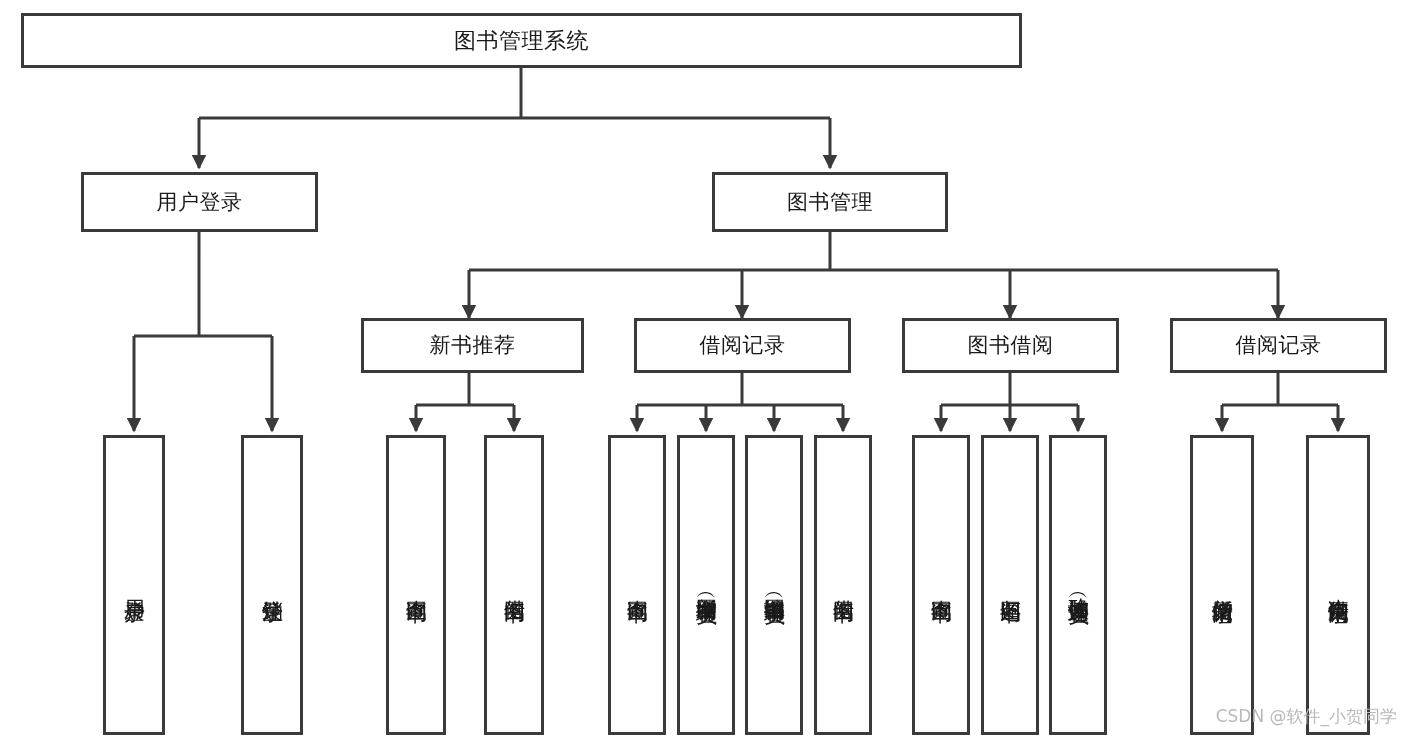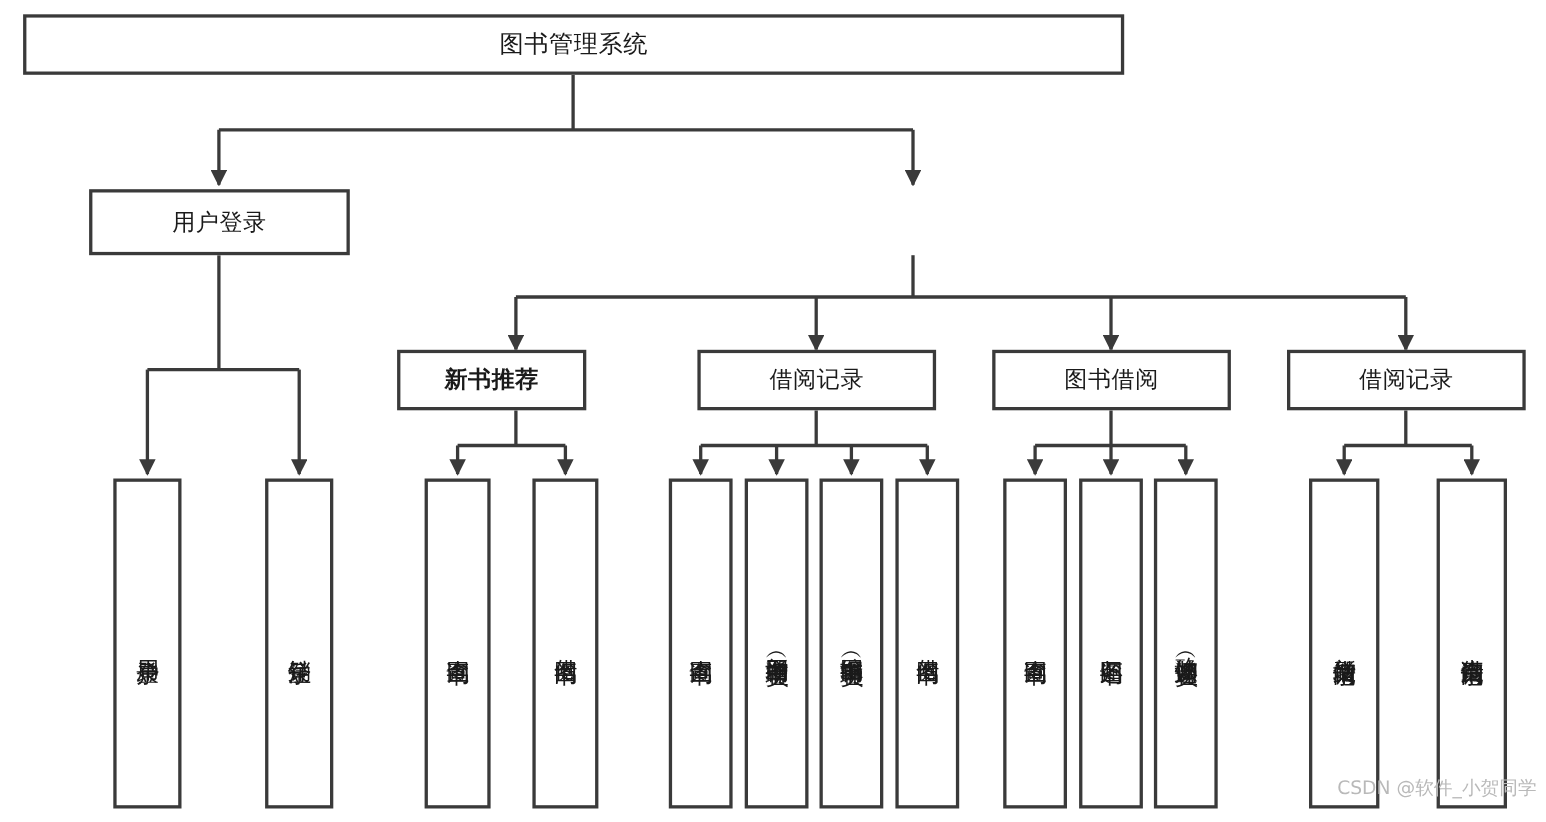--- a/index.html
+++ b/index.html
@@ -130,22 +130,25 @@
     </g>
   </svg>
 
   <div class="node horiz root" style="left:21px; top:13px; width:1001px; height:55px;">
     <span class="node-label">图书管理系统</span>
   </div>
 
   <div class="node horiz" style="left:81px; top:172px; width:237px; height:60px;">
     <span class="node-label">用户登录</span>
   </div>
-
-  <div class="node horiz" style="left:361px; top:318px; width:172px; height:55px;font-weight:bold;">
+  <div class="node horiz" style="left:712px; top:172px; width:236px; height:60px;">
+    <span class="node-label">图书管理</span>
+  </div>
+
+  <div class="node horiz" style="left:361px; top:318px; width:223px; height:55px;">
     <span class="node-label">新书推荐</span>
   </div>
   <div class="node horiz" style="left:634px; top:318px; width:217px; height:55px;">
     <span class="node-label">借阅记录</span>
   </div>
   <div class="node horiz" style="left:902px; top:318px; width:217px; height:55px;">
     <span class="node-label">图书借阅</span>
   </div>
   <div class="node horiz" style="left:1170px; top:318px; width:217px; height:55px;">
     <span class="node-label">借阅记录</span>

